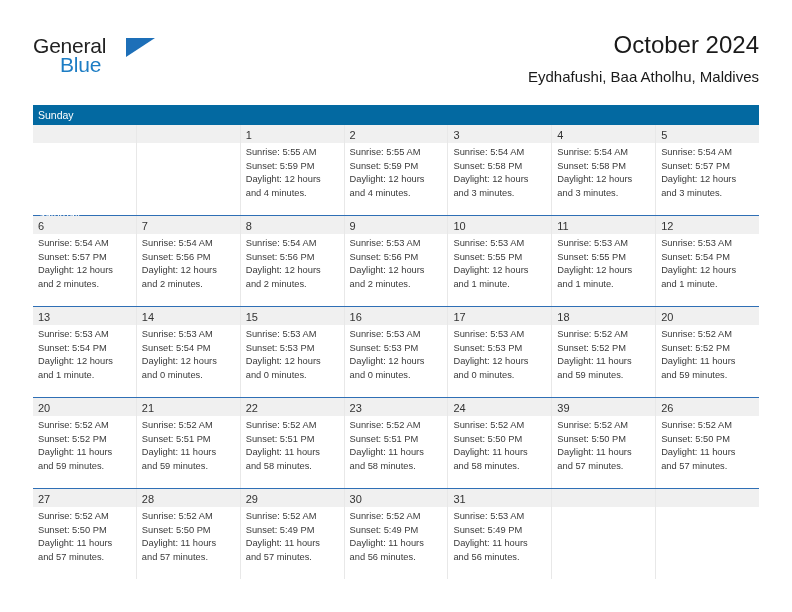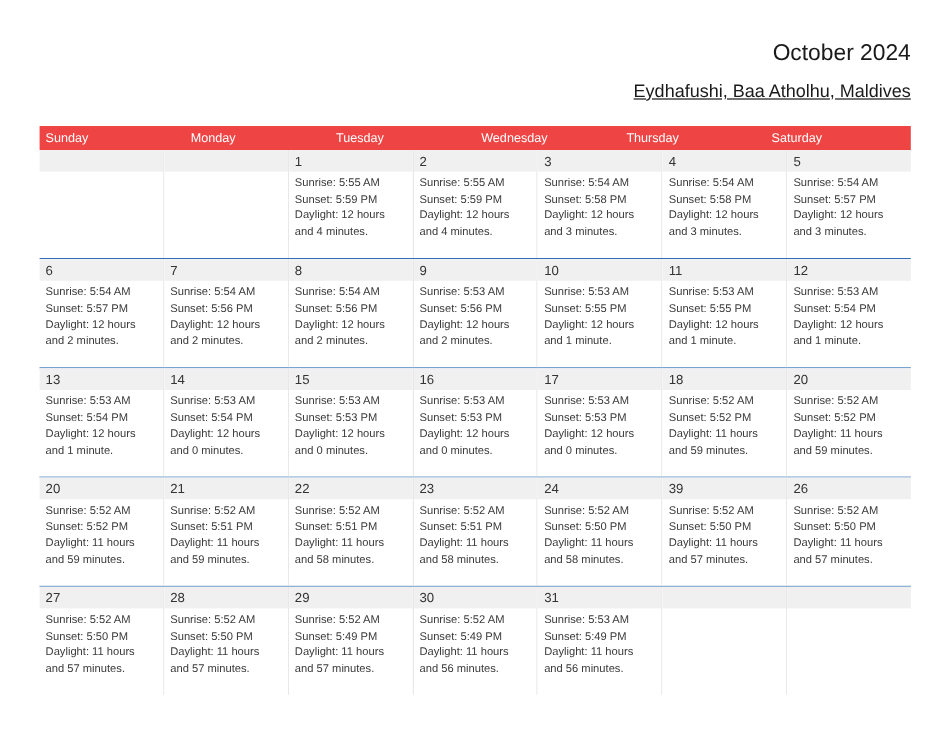--- a/index.html
+++ b/index.html
@@ -64,47 +64,47 @@
     border-bottom: 19px solid transparent;
   }
 
   .title-block {
     position: absolute;
     right: 0;
     top: 0;
     text-align: right;
   }
   .month-title {
-    font-size: 19px;
+    font-size: 24px;
     font-weight: normal;
     color: #1a1a1a;
     line-height: 34px;
     white-space: nowrap;
   }
   .location-title {
     font-size: 15px;
     font-weight: normal;
     color: #1a1a1a;
     line-height: 22px;
     margin-top: 4px;
     white-space: nowrap;
-    text-decoration: underline;
   }
 
   
   .calendar {
     position: absolute;
     left: 33px;
     top: 105px;
     width: 726px;
   }
   .dow-row {
     display: flex;
-    background: #ef4444;
+    background: #0369a1;
     height: 20px;
+    flex-direction: column;
   }
   .dow-cell {
     flex: 1 1 0;
     color: #ffffff;
     font-size: 10.5px;
     line-height: 20px;
     padding-left: 5px;
     box-sizing: border-box;
     white-space: nowrap;
   }
@@ -147,20 +147,25 @@
     white-space: nowrap;
   }
 </style>
 </head>
 <body>
 
 <div class="page">
 
   <div class="header">
 
+    <div class="logo">
+      <span class="logo-general">General</span>
+      <span class="logo-triangle"></span>
+      <span class="logo-blue">Blue</span>
+    </div>
 
     <div class="title-block">
       <div class="month-title">October 2024</div>
       <div class="location-title">Eydhafushi, Baa Atholhu, Maldives</div>
     </div>
 
   </div>
 
   <div class="calendar">
     <div class="dow-row" id="dow-row">

